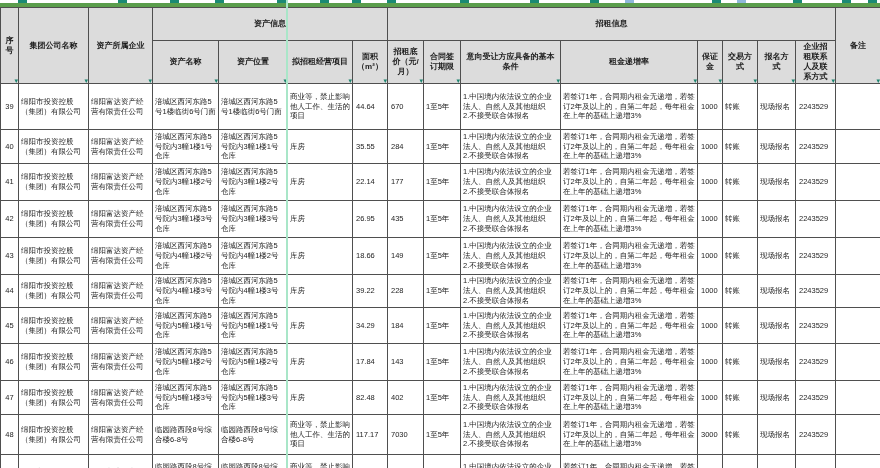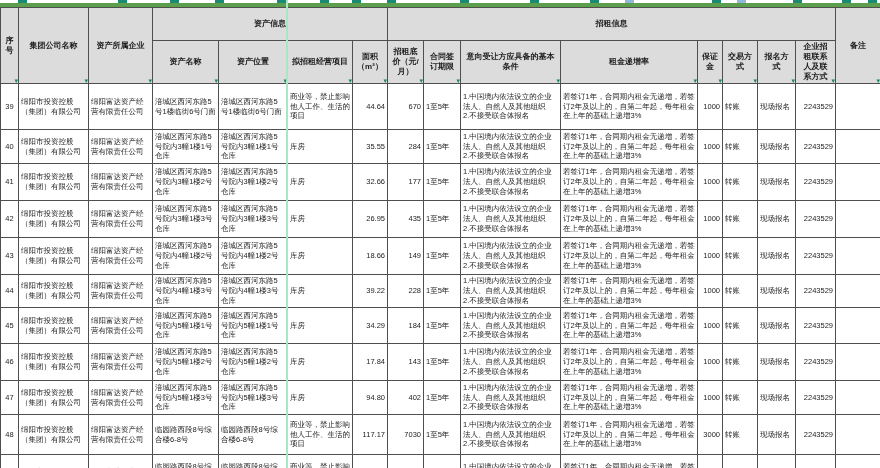--- a/index.html
+++ b/index.html
@@ -21,21 +21,21 @@
     background:#dcdcdc;font-weight:bold;font-size:8px;line-height:1.25;
     text-align:center;position:relative;padding:1px 3px;
   }
   th.contact-h{padding:1px 6px;}
   .fa{
     position:absolute;right:0px;bottom:-1px;font-size:7px;line-height:7px;
     color:#1e8570;font-weight:normal;
   }
   td{background:#fff;}
   td.c{text-align:center;}
-  td.num{text-align:right;padding-left:3px;}
+  td.num{text-align:left;padding-left:3px;}
   td.pre{white-space:pre-line;}
   tr.pagebreak td{border-top:1px dashed #9a9a9a;}
   .pane-line{position:absolute;left:286px;top:0;width:2px;height:468px;background:#a9e6c8;pointer-events:none;}
 </style>
 </head>
 <body>
 
 <div class="screen">
 
   <div class="topstrip">
@@ -143,21 +143,21 @@
           <td class="num">2243529</td>
           <td></td>
         </tr>
         <tr style="height: 37px;">
           <td class="c">41</td>
           <td>绵阳市投资控股（集团）有限公司</td>
           <td>绵阳富达资产经营有限责任公司</td>
           <td>涪城区西河东路5号院内3幢1楼2号仓库</td>
           <td>涪城区西河东路5号院内3幢1楼2号仓库</td>
           <td>库房</td>
-          <td class="num">32.66</td>
+          <td class="num">22.14</td>
           <td class="num">177</td>
           <td>1至5年</td>
           <td class="pre">1.中国境内依法设立的企业法人、自然人及其他组织
 2.不接受联合体报名</td>
           <td>若签订1年，合同期内租金无递增，若签订2年及以上的，自第二年起，每年租金在上年的基础上递增3%</td>
           <td class="num">1000</td>
           <td>转账</td>
           <td>现场报名</td>
           <td class="num">2243529</td>
           <td></td>
@@ -257,21 +257,21 @@
           <td class="num">2243529</td>
           <td></td>
         </tr>
         <tr style="height: 34px;">
           <td class="c">47</td>
           <td>绵阳市投资控股（集团）有限公司</td>
           <td>绵阳富达资产经营有限责任公司</td>
           <td>涪城区西河东路5号院内5幢1楼3号仓库</td>
           <td>涪城区西河东路5号院内5幢1楼3号仓库</td>
           <td>库房</td>
-          <td class="num">94.80</td>
+          <td class="num">82.48</td>
           <td class="num">402</td>
           <td>1至5年</td>
           <td class="pre">1.中国境内依法设立的企业法人、自然人及其他组织
 2.不接受联合体报名</td>
           <td>若签订1年，合同期内租金无递增，若签订2年及以上的，自第二年起，每年租金在上年的基础上递增3%</td>
           <td class="num">1000</td>
           <td>转账</td>
           <td>现场报名</td>
           <td class="num">2243529</td>
           <td></td>

